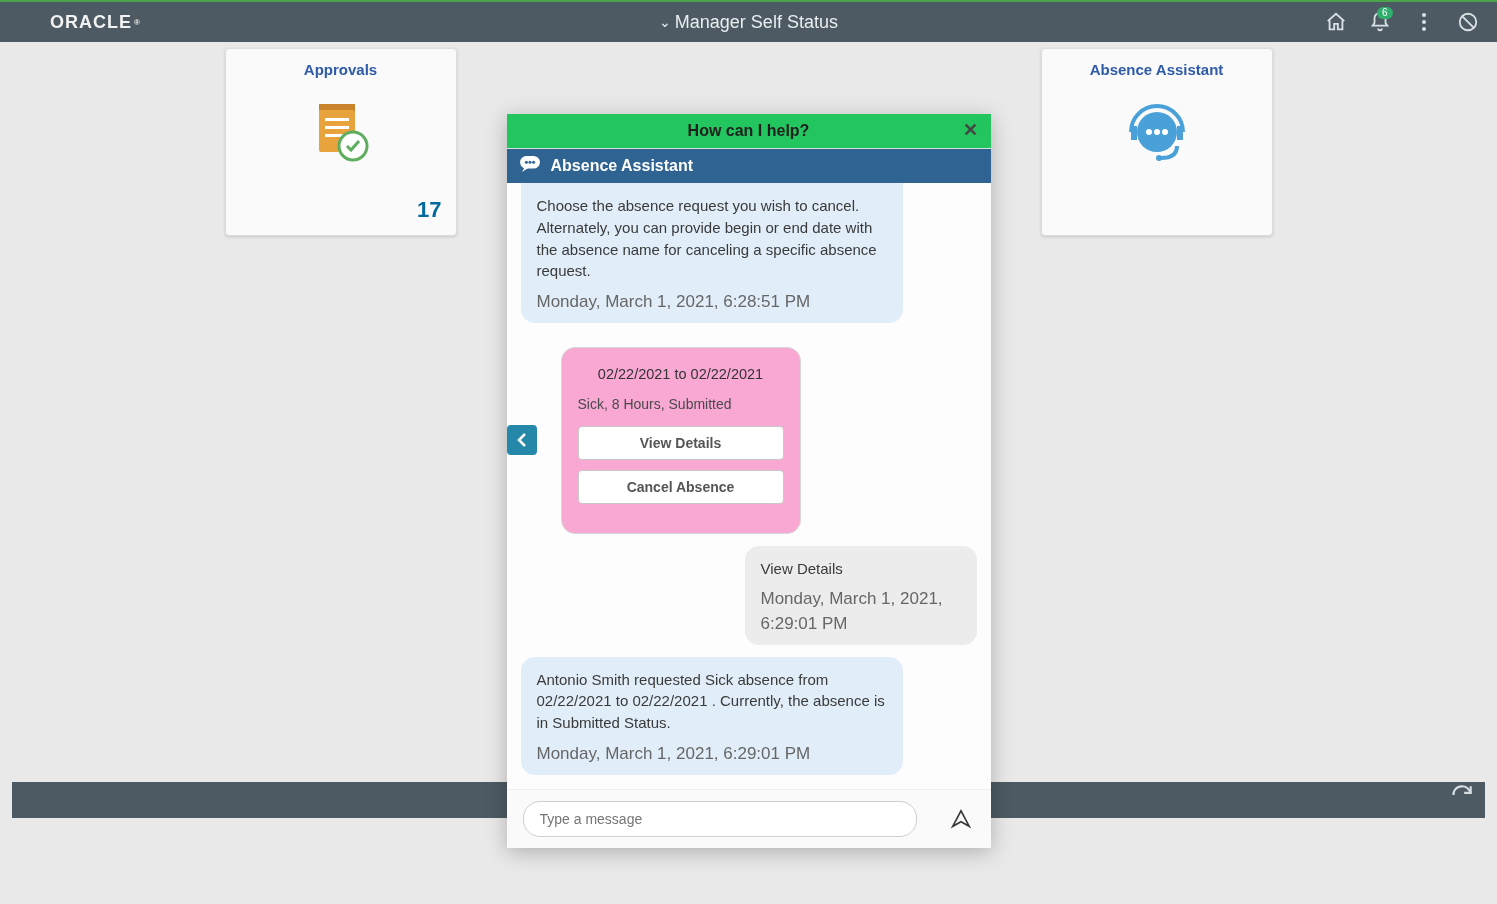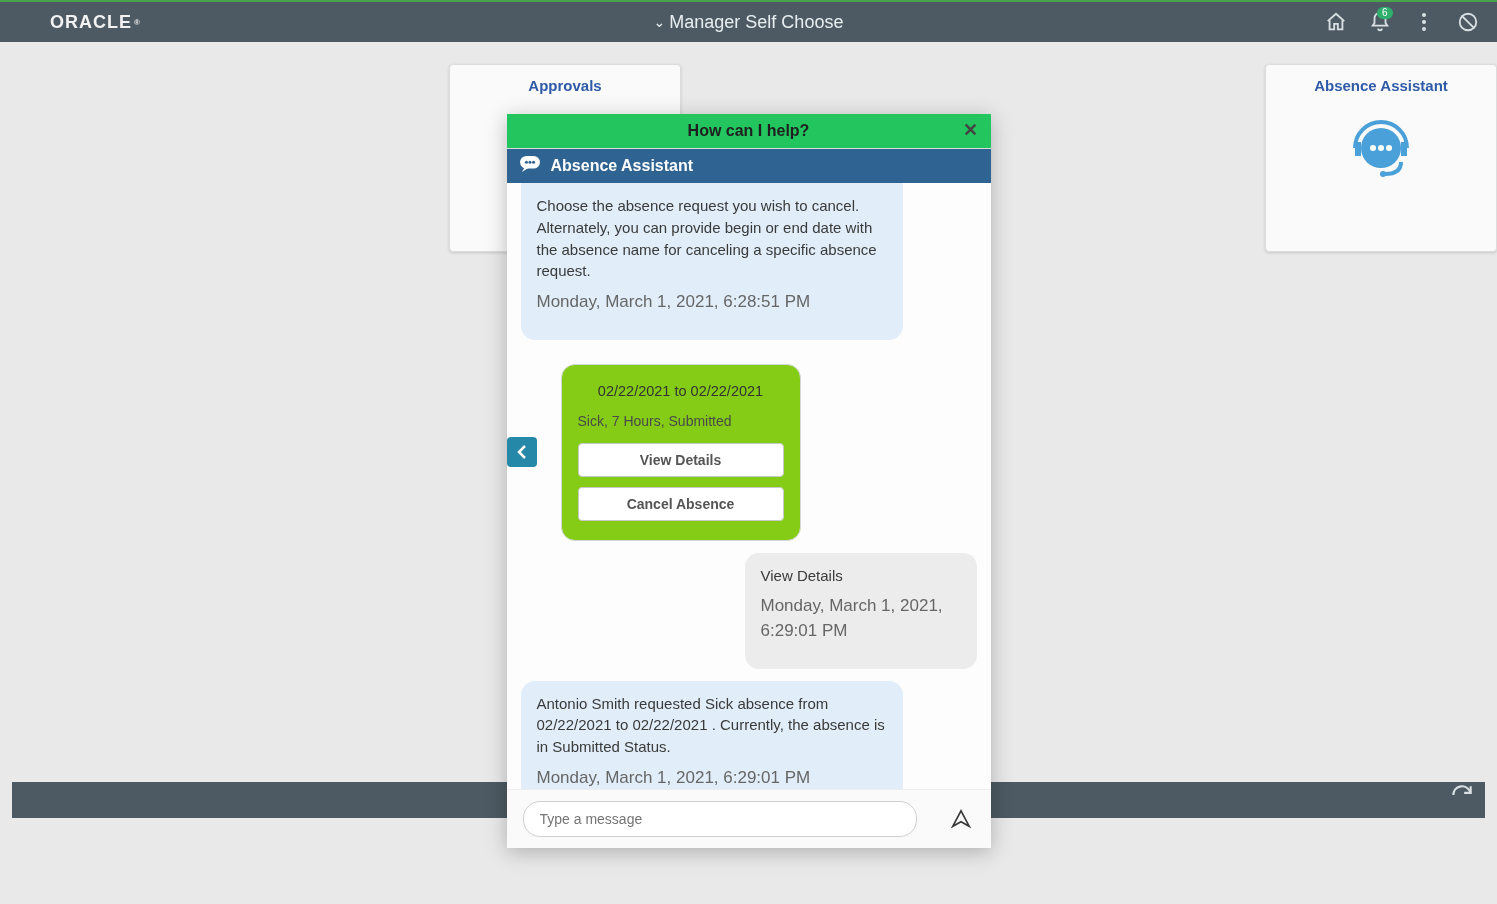--- a/index.html
+++ b/index.html
@@ -83,23 +83,23 @@
   }
 
   
   .content {
     position: relative;
     height: 788px;
     background: #e9e9e9;
   }
   .tiles {
     display: flex;
-    justify-content: flex-end;
+    justify-content: center;
     gap: 40px;
-    padding-top: 22px;
+    padding-top: 6px;
   }
   .tile {
     width: 230px;
     height: 186px;
     background: #fafafa;
     border-radius: 4px;
     box-shadow: 0 1px 3px rgba(0,0,0,0.15);
     border: 1px solid #ddd;
     position: relative;
     text-align: center;
@@ -233,21 +233,21 @@
   .chat-body::-webkit-scrollbar-track {
     background: #f0f0f0;
   }
   .chat-body::-webkit-scrollbar-thumb {
     background: #c2c2c2;
     border-radius: 2px;
   }
 
   .msg {
     border-radius: 14px;
-    padding: 12px 16px 25px 16px;
+    padding: 12px 16px 8px 16px;
     margin-top: 12px;
     max-width: 350px;
     font-size: 15px;
     line-height: 1.45;
     color: #3a3a3a;
   }
   .msg .ts {
     font-size: 17px;
     color: #666;
     margin-top: 8px;
@@ -281,21 +281,21 @@
     margin-right: 8px;
     margin-left: -14px;
     cursor: pointer;
     flex: none;
   }
   .card {
     border: 1px solid #d6d6d6;
     border-radius: 14px;
     padding: 18px 16px 16px 16px;
     width: 206px;
-    background: #84cc16;
+    background: #f9a8d4;
     margin-left: 16px;
   }
   .card .card-title {
     text-align: center;
     font-size: 14.5px;
     color: #333;
     margin-bottom: 14px;
   }
   .card .card-sub {
     font-size: 14px;
@@ -308,21 +308,21 @@
     background: #fff;
     border: 1px solid #c8c8c8;
     border-radius: 4px;
     height: 34px;
     font-size: 14px;
     font-weight: 600;
     color: #555;
     cursor: pointer;
     margin-bottom: 10px;
   }
-  .card button.action:last-child { margin-bottom: 3px; }
+  .card button.action:last-child { margin-bottom: 13px; }
 
   .chat-input {
     height: 58px;
     background: #fafafa;
     border-top: 1px solid #eee;
     display: flex;
     align-items: center;
     padding: 0 16px;
     gap: 30px;
   }
@@ -349,21 +349,21 @@
 </head>
 <body>
 
 <div class="topbar">
   <div class="oracle-logo">
     <span>ORACLE</span>
       <span class="reg">®</span>
   </div>
   <div class="topbar-title">
     <span class="chev">⌄</span>
-    <span>Manager Self Choose</span>
+    <span>Manager Self Status</span>
   </div>
   <div class="topbar-icons">
     <div>
       <svg width="22" height="22" viewBox="0 0 24 24" fill="none" stroke="currentColor" stroke-width="2">
           <path d="M3 11l9-8 9 8"></path>
           <path d="M5 10v10h5v-6h4v6h5V10"></path>
         </svg>
     </div>
     <div>
       <svg width="22" height="22" viewBox="0 0 24 24" fill="none" stroke="currentColor" stroke-width="2">
@@ -477,21 +477,21 @@
       </div>
 
       <div class="card-wrap">
         <div class="card-prev">
           <svg width="12" height="14" viewBox="0 0 10 14" fill="none" stroke="#fff" stroke-width="2.5">
               <path d="M8 1 L2 7 L8 13"></path>
             </svg>
         </div>
         <div class="card">
           <div class="card-title">02/22/2021  to 02/22/2021</div>
-          <div class="card-sub">Sick, 7 Hours, Submitted</div>
+          <div class="card-sub">Sick, 8 Hours, Submitted</div>
           <button class="action">View Details</button>
           <button class="action">Cancel Absence</button>
         </div>
       </div>
 
       <div class="msg user-msg" style="max-width:200px;">
         <div>View Details</div>
         <div class="ts">Monday, March 1, 2021, 6:29:01 PM</div>
       </div>
 

